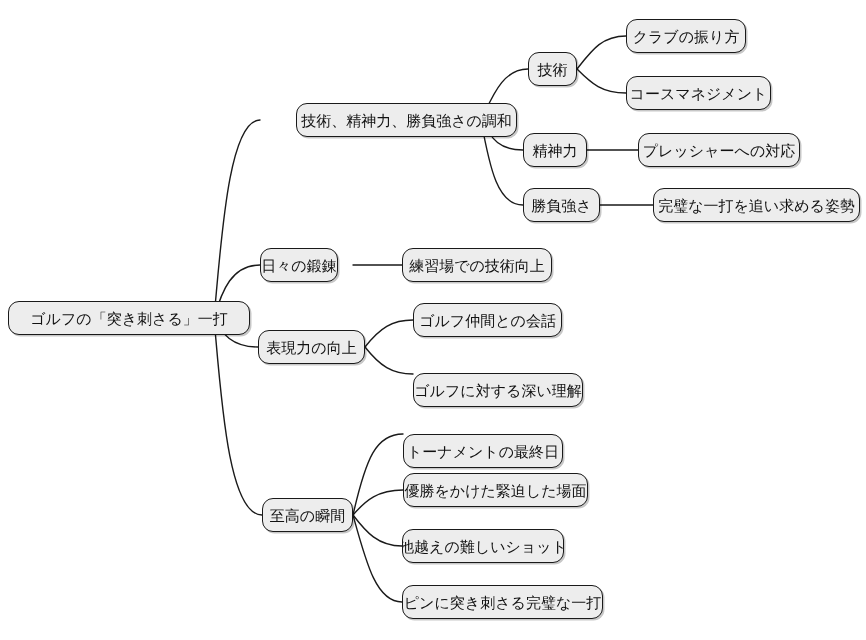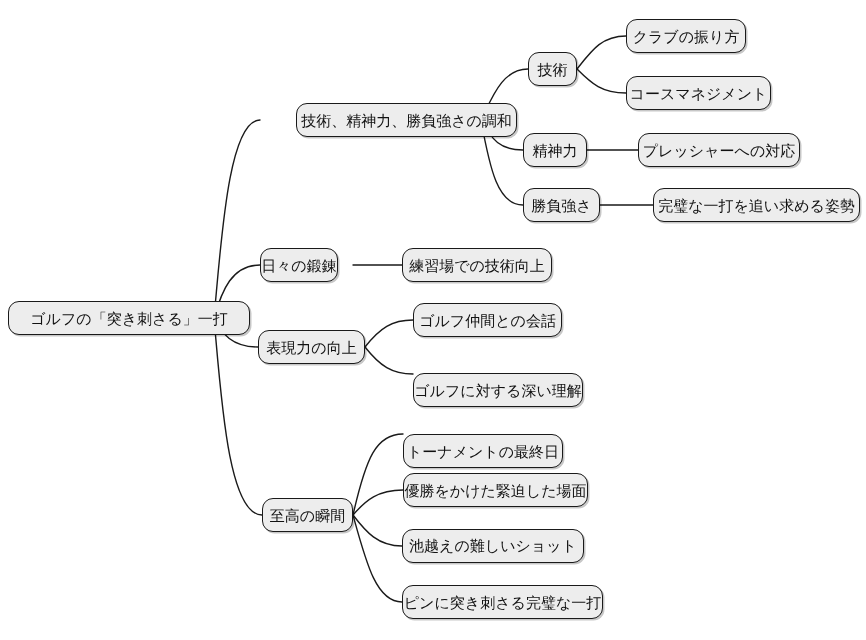--- a/index.html
+++ b/index.html
@@ -108,17 +108,17 @@
   <div class="node" style="left:413px;top:303px;width:149px;">ゴルフ仲間との会話</div>
 
   <div class="node" style="left:413px;top:357px;width:170px;margin-top:16px;">ゴルフに対する深い理解</div>
 
   <div class="node" style="left:262px;top:498px;width:91px;">至高の瞬間</div>
 
   <div class="node" style="left:403px;top:434px;width:160px;">トーナメントの最終日</div>
 
   <div class="node" style="left:403px;top:473px;width:185px;">優勝をかけた緊迫した場面</div>
 
-  <div class="node" style="left:402px;top:529px;width:182px;font-family:Liberation Serif, serif;">池越えの難しいショット</div>
+  <div class="node" style="left:402px;top:529px;width:162px;">池越えの難しいショット</div>
 
   <div class="node" style="left:402px;top:585px;width:201px;">ピンに突き刺さる完璧な一打</div>
 
 </div>
 
 </body></html>

